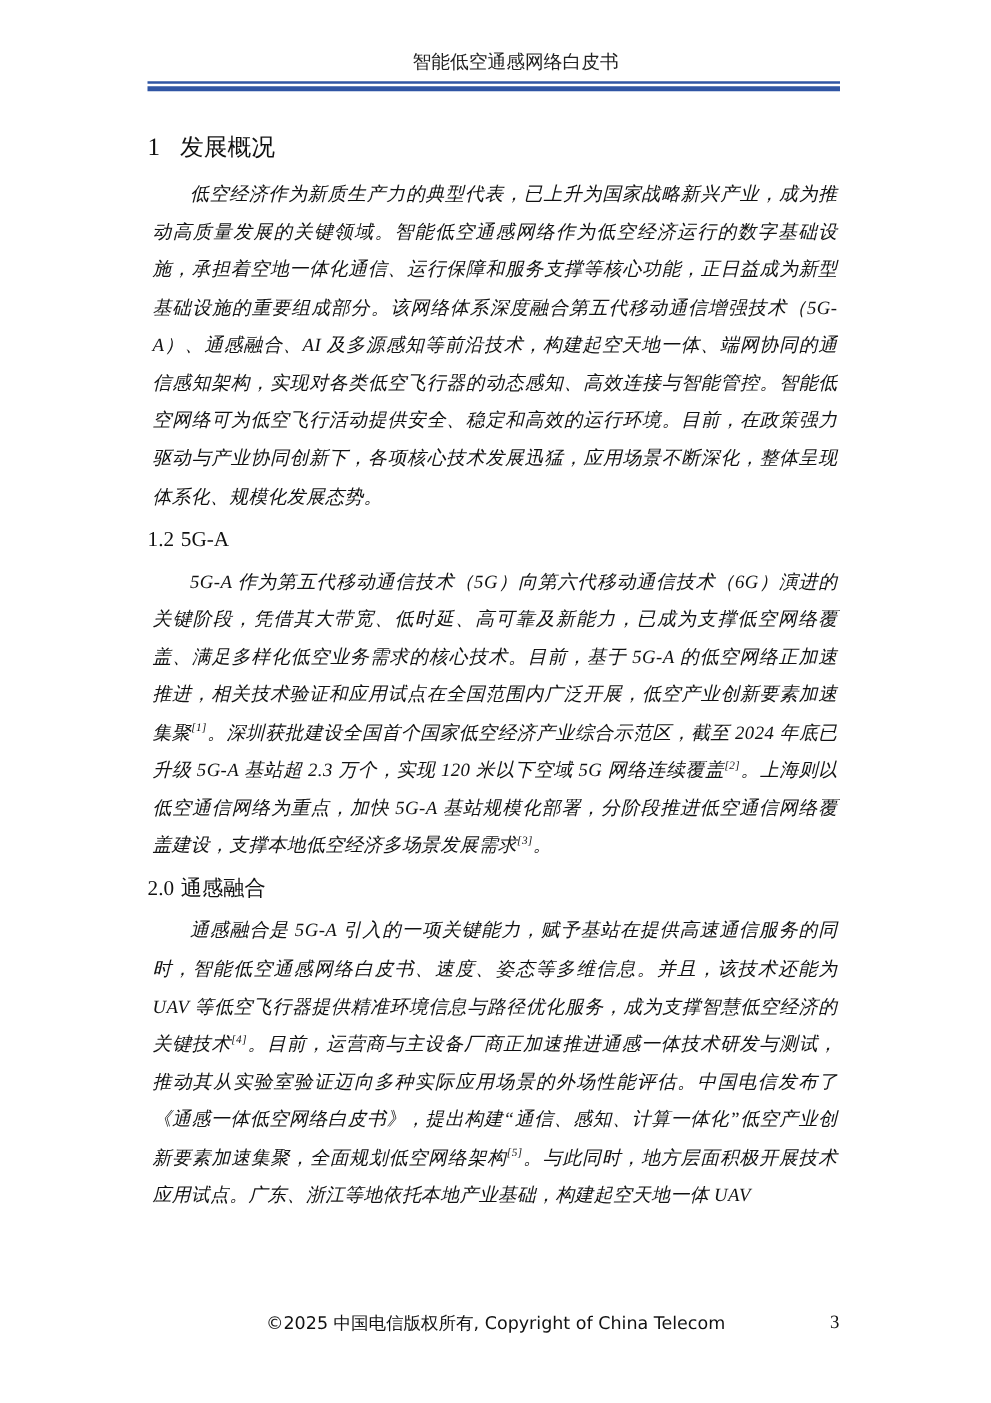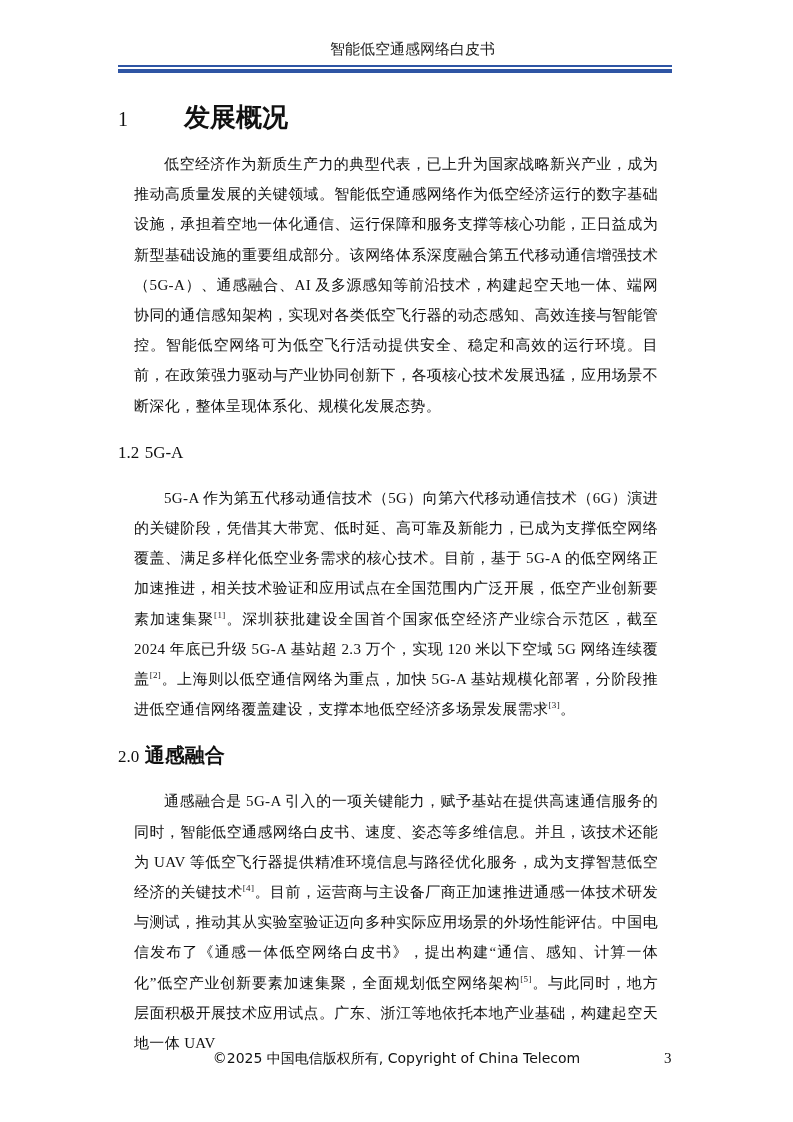--- a/index.html
+++ b/index.html
@@ -5,27 +5,27 @@
   html, body { margin: 0; padding: 0; background: #ffffff; }
   body { width: 793px; height: 1122px; position: relative; overflow: hidden;
          font-family: "DejaVu Serif", "Liberation Serif", serif; color: #111; }
   .header-title { position: absolute; top: 40px; left: 16px; width: 793px; text-align: center;
                   font-family: "DejaVu Sans", "Liberation Sans", sans-serif; font-size: 15px; color: #222; letter-spacing: 0px; }
   .rule-thin { position: absolute; left: 118px; width: 554px; top: 65px; height: 2px; background: #2f55a4; }
   .rule-thick { position: absolute; left: 118px; width: 554px; top: 69px; height: 4px; background: #2f55a4; }
   .content { position: absolute; left: 118px; top: 101px; width: 556px; }
   h1 { margin: 0 0 8px 0; font-size: 20px; font-weight: normal; line-height: 32px; height: 32px; }
   h1 .num { font-family: "Liberation Serif", serif; margin-right: 16px; }
-  h1 .txt { font-family: "DejaVu Sans", sans-serif; font-weight: bold; font-size: 26px; margin-left: 40px; }
+  h1 .txt { font-family: "DejaVu Sans", sans-serif; font-weight: normal; font-size: 19px; }
   h2 { margin: 0; font-size: 17px; font-weight: normal; line-height: 30px; height: 30px; }
   h2 .num { font-family: "Liberation Serif", serif; }
-  h2 .txt { font-family: "DejaVu Sans", sans-serif; font-weight: bold; font-size: 20px; }
+  h2 .txt { font-family: "DejaVu Sans", sans-serif; font-weight: normal; font-size: 17px; }
   h2.plain .txt { font-family: "Liberation Serif", serif; font-weight: normal; font-size: 17px; }
-  p { margin: 16px; font-size: 15px; line-height: 30.2px; text-indent: 30px; text-align: justify;
-      font-family: "Liberation Serif", "DejaVu Serif", serif; letter-spacing: 0.35px; }
+  p { margin: 4px; font-size: 15px; line-height: 30.2px; text-indent: 30px; text-align: justify;
+      font-family: "Liberation Serif", "DejaVu Serif", serif; letter-spacing: 0.35px; font-style: italic; }
   sup { font-size: 9px; line-height: 0; vertical-align: 6px; }
   .footer { position: absolute; top: 1050px; left: 0; width: 793px; height: 20px;
             font-family: "DejaVu Sans", "Liberation Sans", sans-serif; font-size: 14px; color: #111; }
   .footer .copy { position: absolute; left: 0; width: 793px; text-align: center; top: 0; }
   .footer .pnum { position: absolute; left: 664px; top: 0; font-family: "Liberation Serif", serif; font-size: 15px; }
 </style>
 </head>
 <body>
 
 <div class="header-title">智能低空通感网络白皮书</div>

